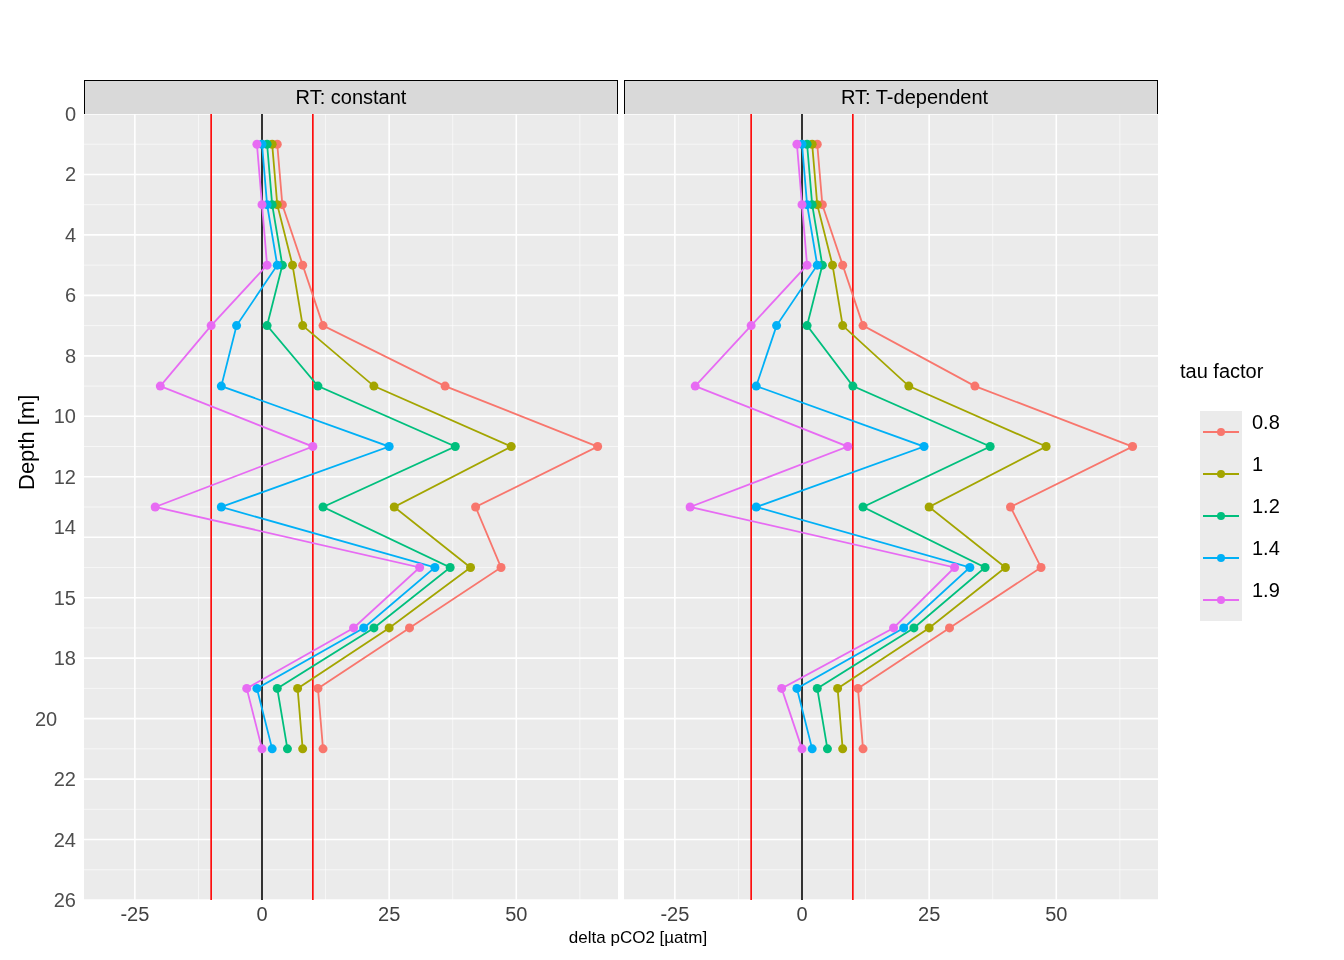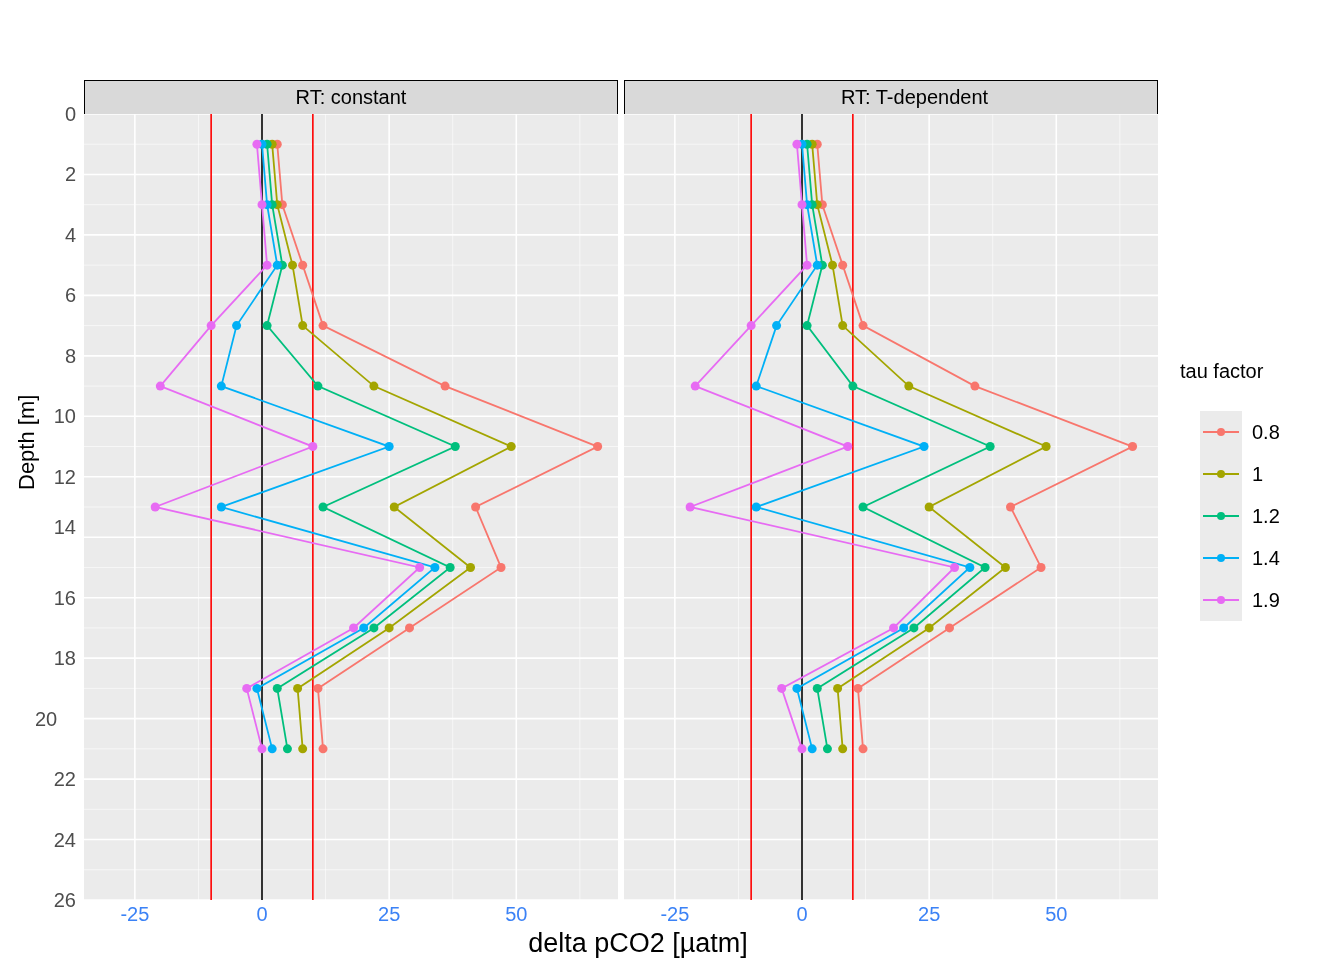--- a/index.html
+++ b/index.html
@@ -16,29 +16,29 @@
     background: #d9d9d9; border: 1px solid #000; box-sizing: border-box;
     display: flex; align-items: center; justify-content: center;
     font-size: 20px;
   }
   .panel-bg {
     position: absolute; top: 114px; height: 786px;
     background: #ebebeb; box-sizing: border-box;
   }
   .panel-bg svg { position: absolute; left:0; top:0; }
   .ylabel { position:absolute; left:14px; top:490px; transform: rotate(-90deg); transform-origin: left top; font-size:22px; }
-  .xlabel { position:absolute; left:0; width:1276px; top:928px; text-align:center; font-size:27px; }
+  .xlabel { position:absolute; left:0; width:1276px; top:928px; text-align:center; font-size:17px; }
   .legend { position:absolute; left:1180px; top:360px; font-size:20px; }
   .legend .title { position:static; font-size:20px; margin-bottom:28px; }
-  .legend-row { display:flex; align-items:center; height:42px;padding-left:20px; }
+  .legend-row { display:flex; align-items:flex-start; height:42px;padding-left:20px; }
   .legend-key { width:42px; height:42px; background:#ebebeb; margin-right:10px; position:relative; }
   .legend-key::before { content:''; position:absolute; left:3px; right:3px; top:20px; height:2px; }
   .legend-key::after { content:''; position:absolute; left:17px; top:17px; width:8px; height:8px; border-radius:50%; }
   .y-tick-label { position:absolute; width:60px; text-align:right; font-size:20px; color:#4d4d4d; }
-  .x-tick-label { position:absolute; top:903px; width:50px; text-align:center; font-size:20px; color:#3b82f6; transform:translateX(-50%); }
+  .x-tick-label { position:absolute; top:903px; width:50px; text-align:center; font-size:20px; color:#404040; transform:translateX(-50%); }
 </style>
 <style>.legend .legend-row:nth-child(1) .legend-key::before{background:#F8766D}.legend .legend-row:nth-child(1) .legend-key::after{background:#F8766D}</style><style>.legend .legend-row:nth-child(2) .legend-key::before{background:#A3A500}.legend .legend-row:nth-child(2) .legend-key::after{background:#A3A500}</style><style>.legend .legend-row:nth-child(3) .legend-key::before{background:#00BF7D}.legend .legend-row:nth-child(3) .legend-key::after{background:#00BF7D}</style><style>.legend .legend-row:nth-child(4) .legend-key::before{background:#00B0F6}.legend .legend-row:nth-child(4) .legend-key::after{background:#00B0F6}</style><style>.legend .legend-row:nth-child(5) .legend-key::before{background:#E76BF3}.legend .legend-row:nth-child(5) .legend-key::after{background:#E76BF3}</style></head>
 <body>
 <div id="root">
 
 <div class="ylabel">Depth [m]</div>
 <div class="xlabel">delta pCO2 [µatm]</div>
 
 <div class="legend">
   <div class="title">tau factor</div>
@@ -276,21 +276,21 @@
     </div>
 <div id="ticks">
       <div class="y-tick-label" style="left: 16px; top: 103px;">0</div>
       <div class="y-tick-label" style="left: 16px; top: 163.462px;">2</div>
       <div class="y-tick-label" style="left: 16px; top: 223.923px;">4</div>
       <div class="y-tick-label" style="left: 16px; top: 284.385px;">6</div>
       <div class="y-tick-label" style="left: 16px; top: 344.846px;">8</div>
       <div class="y-tick-label" style="left: 16px; top: 405.308px;">10</div>
       <div class="y-tick-label" style="left: 16px; top: 465.769px;">12</div>
       <div class="y-tick-label" style="left: 16px; top: 516px;">14</div>
-      <div class="y-tick-label" style="left: 16px; top: 586.692px;">16</div>
+      <div class="y-tick-label" style="left: 16px; top: 586.692px;">15</div>
       <div class="y-tick-label" style="left: 16px; top: 647.154px;">18</div>
       <div class="y-tick-label" style="left: 16px; top: 707.615px; text-align: center;">20</div>
       <div class="y-tick-label" style="left: 16px; top: 768.077px;">22</div>
       <div class="y-tick-label" style="left: 16px; top: 828.538px;">24</div>
       <div class="y-tick-label" style="left: 16px; top: 889px;">26</div>
       <div class="x-tick-label" style="left: 134.857px;">-25</div>
       <div class="x-tick-label" style="left: 262px;">0</div>
       <div class="x-tick-label" style="left: 389.143px;">25</div>
       <div class="x-tick-label" style="left: 516.286px;">50</div>
       <div class="x-tick-label" style="left: 674.857px;">-25</div>

